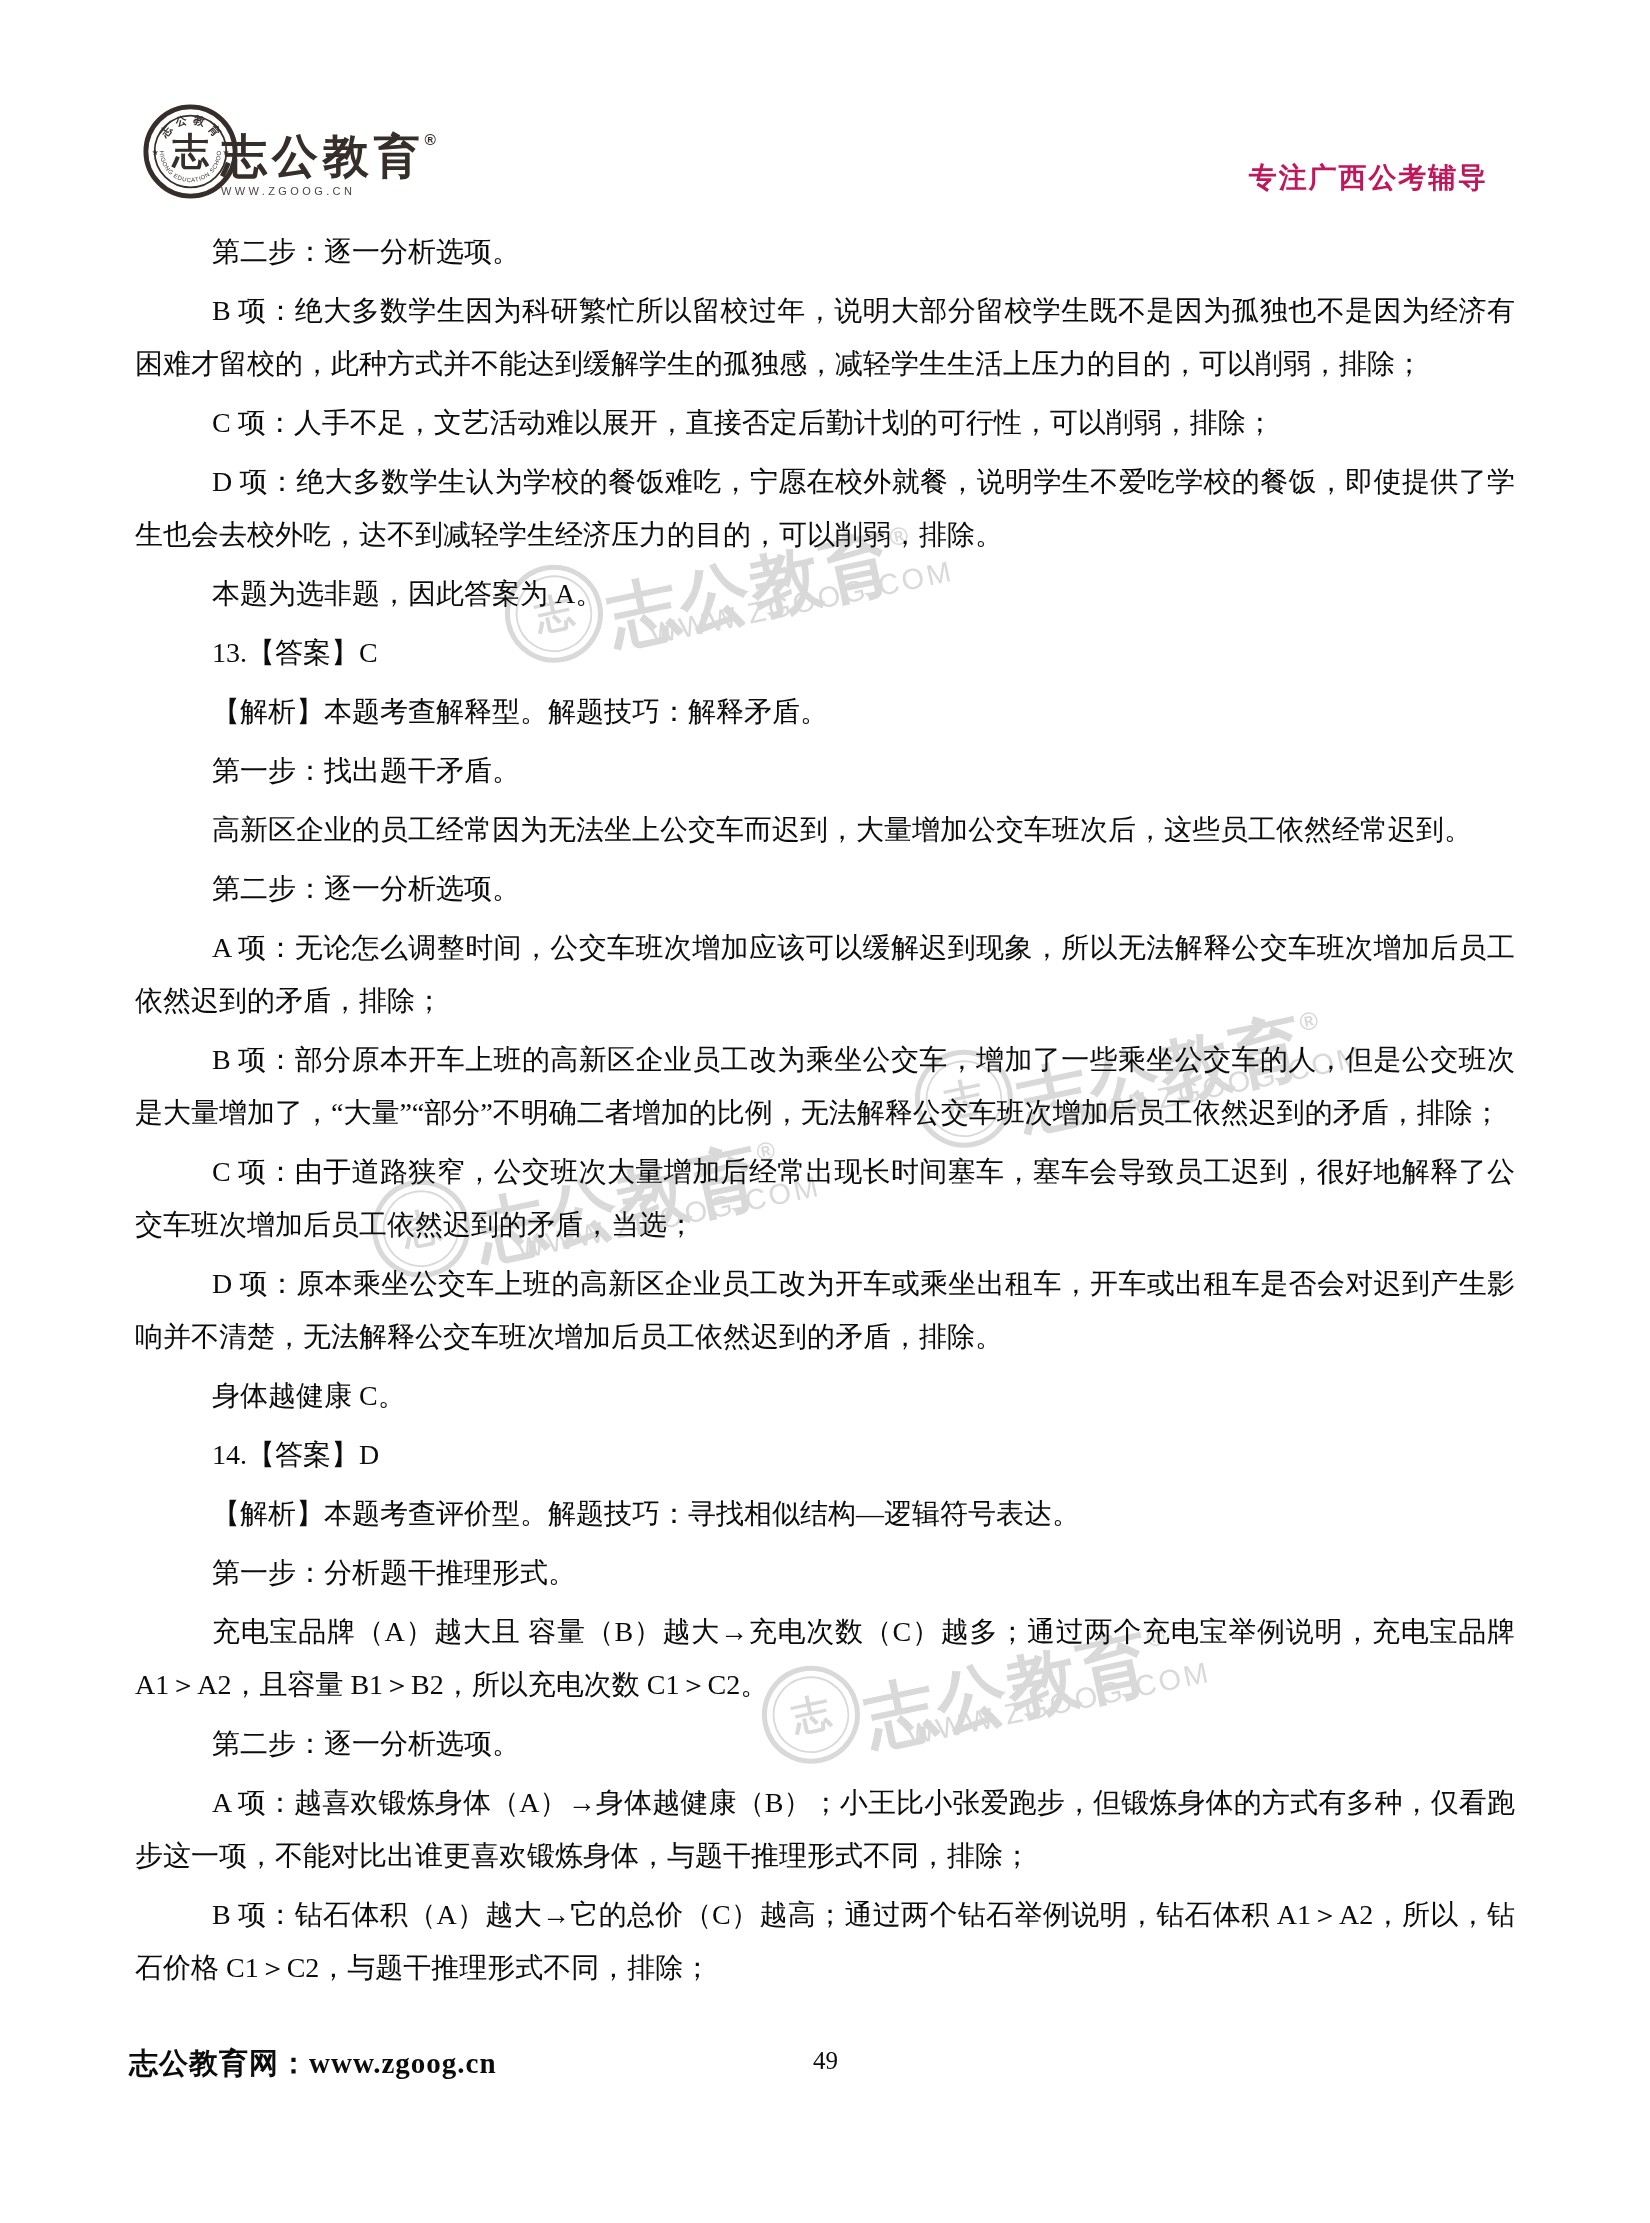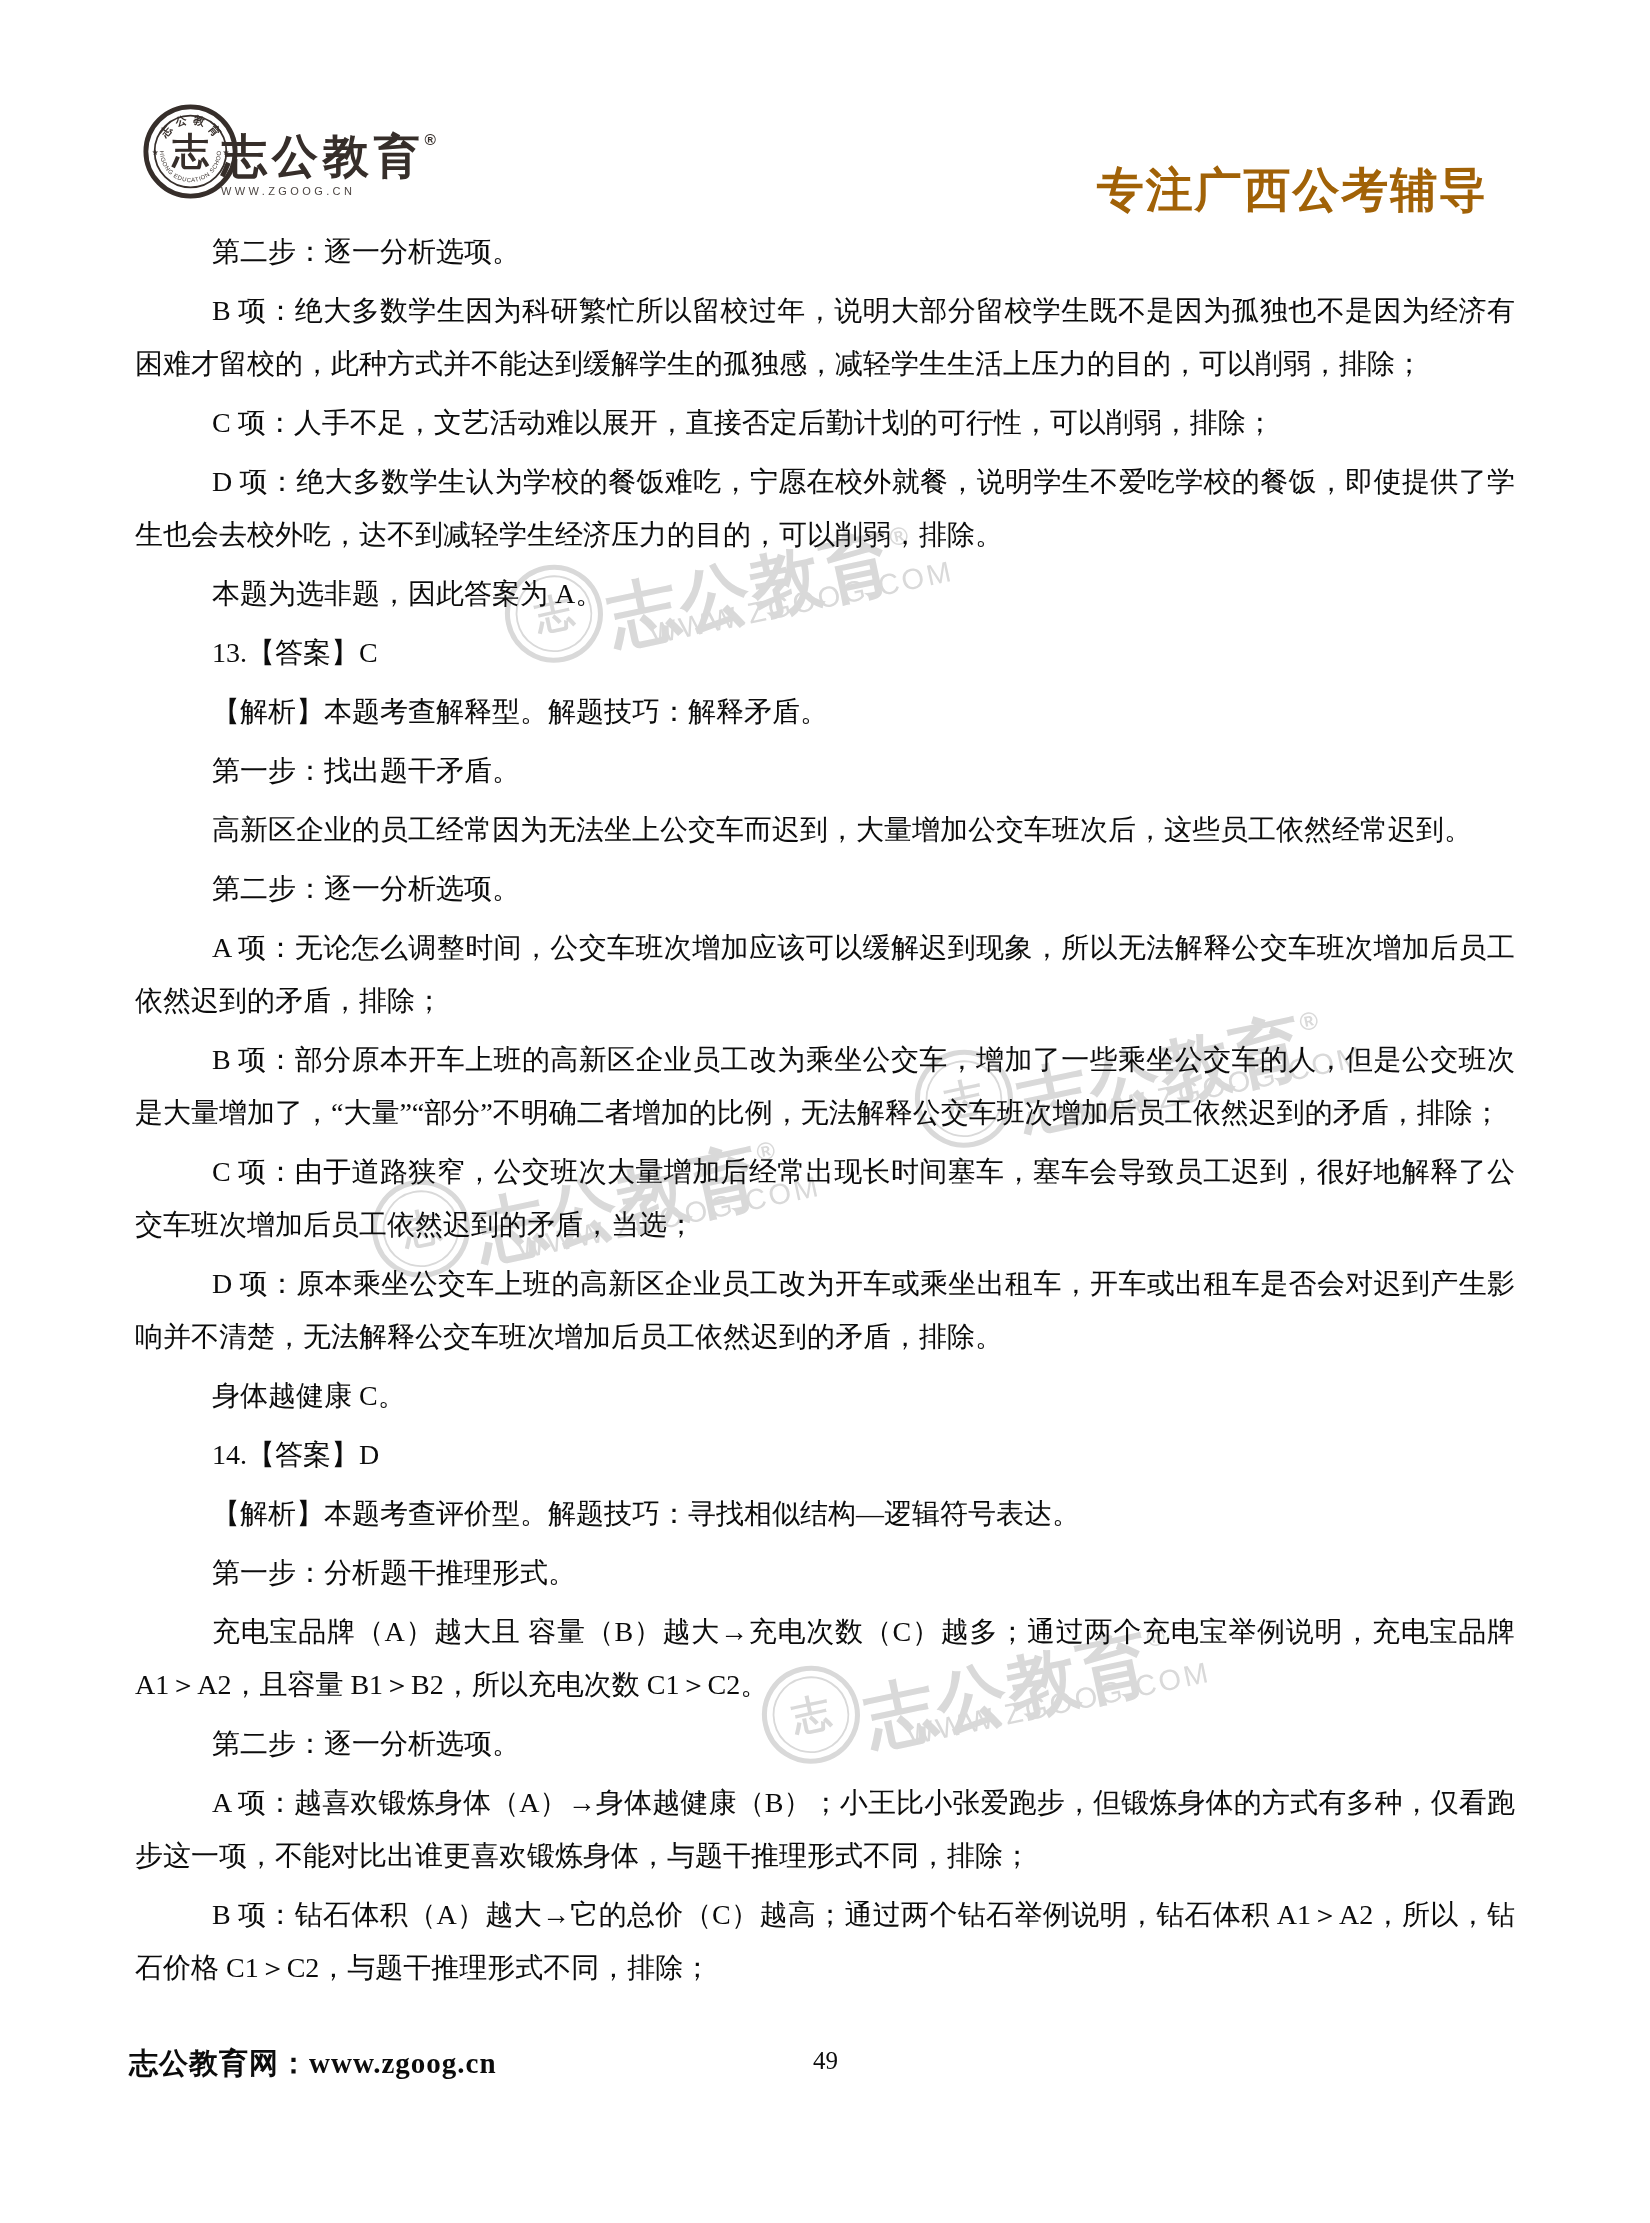--- a/index.html
+++ b/index.html
@@ -14,22 +14,22 @@
   }
 
   
   .logo-seal{position:absolute;left:142px;top:103px;width:97px;height:97px;}
   .logo-text{position:absolute;left:221px;top:115px;}
   .brand-line{font-family:"Liberation Sans","DejaVu Sans",sans-serif;font-weight:bold;
     font-size:46px;letter-spacing:4.9px;color:#362e2a;line-height:49px;white-space:nowrap;}
   .brand-line sup{font-size:15.5px;vertical-align:27px;letter-spacing:0;}
   .brand-site{font-family:"Liberation Sans","DejaVu Sans",sans-serif;
     font-size:11px;letter-spacing:3.4px;color:#4c4542;margin-top:3.9px;white-space:nowrap;}
-  .tagline{position:absolute;right:163px;top:159px;font-size:47px;font-weight:bold;
-    letter-spacing:1.9px;color:#a16207;white-space:nowrap;}
+  .tagline{position:absolute;right:163px;top:159px;font-size:28px;font-weight:bold;
+    letter-spacing:1.9px;color:#be185d;white-space:nowrap;}
 
   
   .wm{position:absolute;width:408px;height:165px;color:#d9d9d9;z-index:0;pointer-events:none;}
   .wm-rot{position:relative;width:100%;height:100%;transform:rotate(-12deg);transform-origin:50% 50%;}
   .wm-seal{position:absolute;left:0;top:17.5px;width:101px;height:101px;}
   .wm-brand{position:absolute;left:103px;top:29px;font-family:"Liberation Sans","DejaVu Sans",sans-serif;
     font-weight:bold;font-size:70px;line-height:70px;letter-spacing:2.9px;white-space:nowrap;}
   .wm-brand sup{font-size:25px;vertical-align:37px;letter-spacing:0;}
   .wm-site{position:absolute;left:140px;top:93px;font-family:"Liberation Sans","DejaVu Sans",sans-serif;
     font-size:29px;letter-spacing:2.9px;white-space:nowrap;}

